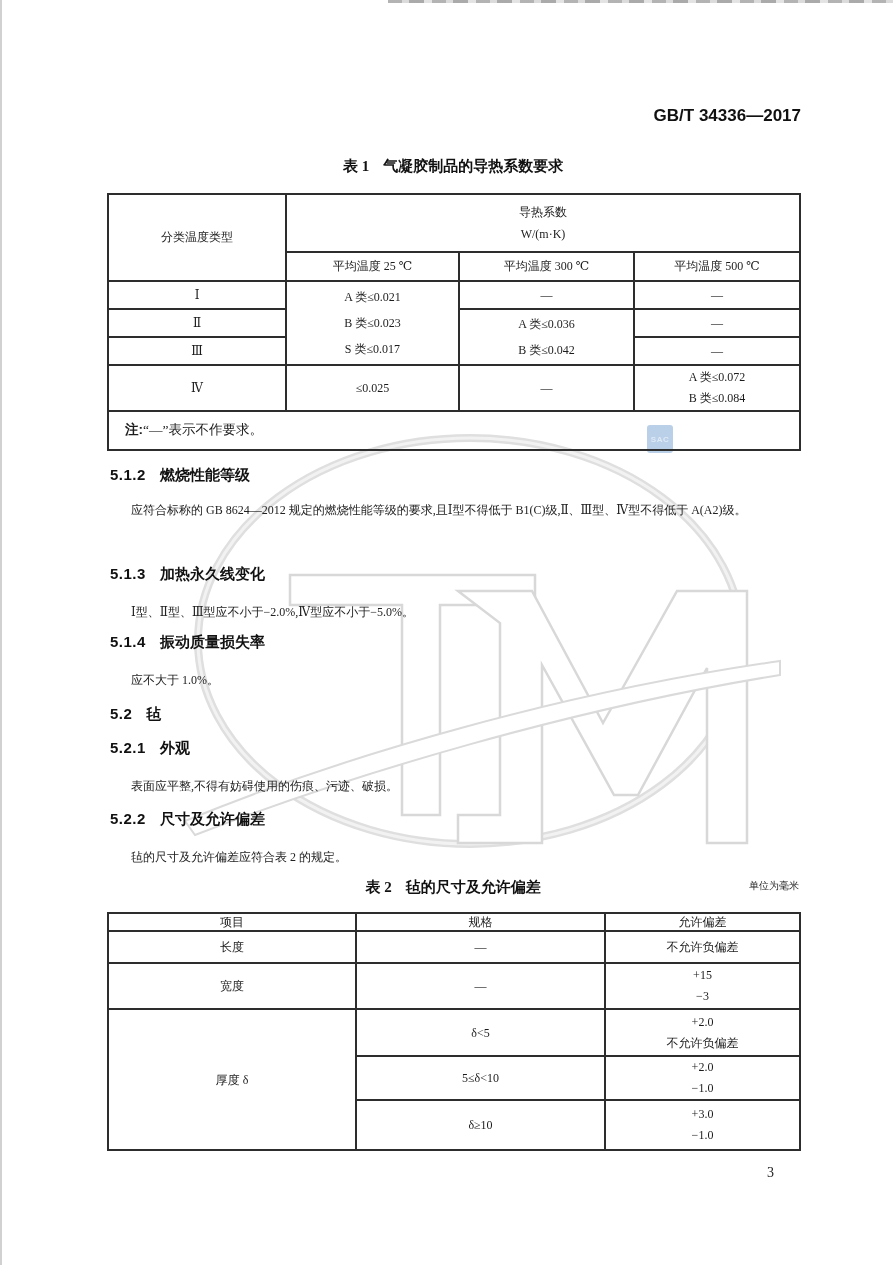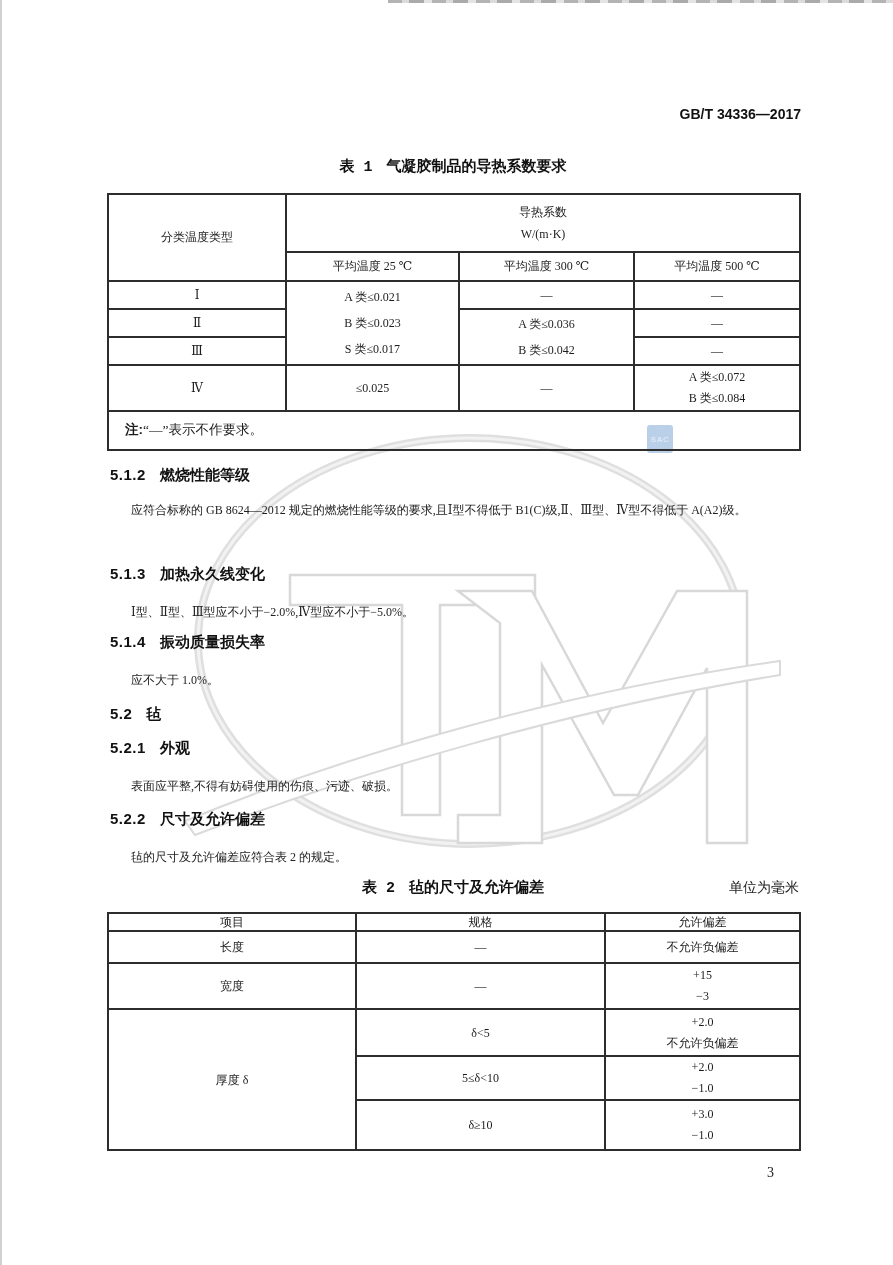--- a/index.html
+++ b/index.html
@@ -6,27 +6,27 @@
   .page{
     position:relative;width:893px;height:1265px;background:#ffffff;overflow:hidden;
     font-family:"Liberation Serif","DejaVu Serif","DejaVu Sans",serif;color:#1c1c1c;
   }
   
   .scan-top{position:absolute;top:0;left:388px;right:0;height:3px;opacity:.75;
     background:repeating-linear-gradient(90deg,#9a9a9a 0 14px,#cfcfcf 14px 21px,#8e8e8e 21px 36px,#dadada 36px 44px);}
   .scan-left{position:absolute;top:0;left:0;width:2px;height:100%;background:#c6c6c6;opacity:.8;}
 
   .hdr-code{position:absolute;top:106px;right:92px;z-index:2;
-    font-family:"Liberation Sans","DejaVu Sans",sans-serif;font-weight:700;font-size:14px;color:#111;}
+    font-family:"Liberation Sans","DejaVu Sans",sans-serif;font-weight:700;font-size:17px;color:#111;}
 
   .caption{position:absolute;left:107px;width:692px;text-align:center;z-index:2;
-    font-family:Liberation Mono, monospace;font-weight:700;font-size:15px;color:#111;}
+    font-family:Liberation Serif, serif;font-weight:700;font-size:15px;color:#111;}
   .caption .cap-label{margin-right:14px;}
   .unit-note{position:absolute;left:107px;width:692px;text-align:right;z-index:2;
-    font-size:14px;color:#222;font-weight:400;font-family:"Liberation Serif","DejaVu Serif",serif;}
+    font-size:10px;color:#222;font-weight:400;font-family:"Liberation Serif","DejaVu Serif",serif;}
 
   table{border-collapse:collapse;table-layout:fixed;position:absolute;left:107px;z-index:2;background:transparent;}
   td{border:2px solid #2d2d2d;text-align:center;vertical-align:middle;
      font-size:12px;color:#1c1c1c;padding:0;line-height:1.35;}
   .t1{top:193px;width:692px;}
   .t2{top:912px;width:692px;}
   .grp-line{line-height:22px;}
   .mline div{line-height:26px;}
   .mline2 div{line-height:21px;}
   .note-cell{text-align:left;padding-left:16px;font-size:13.5px;}

